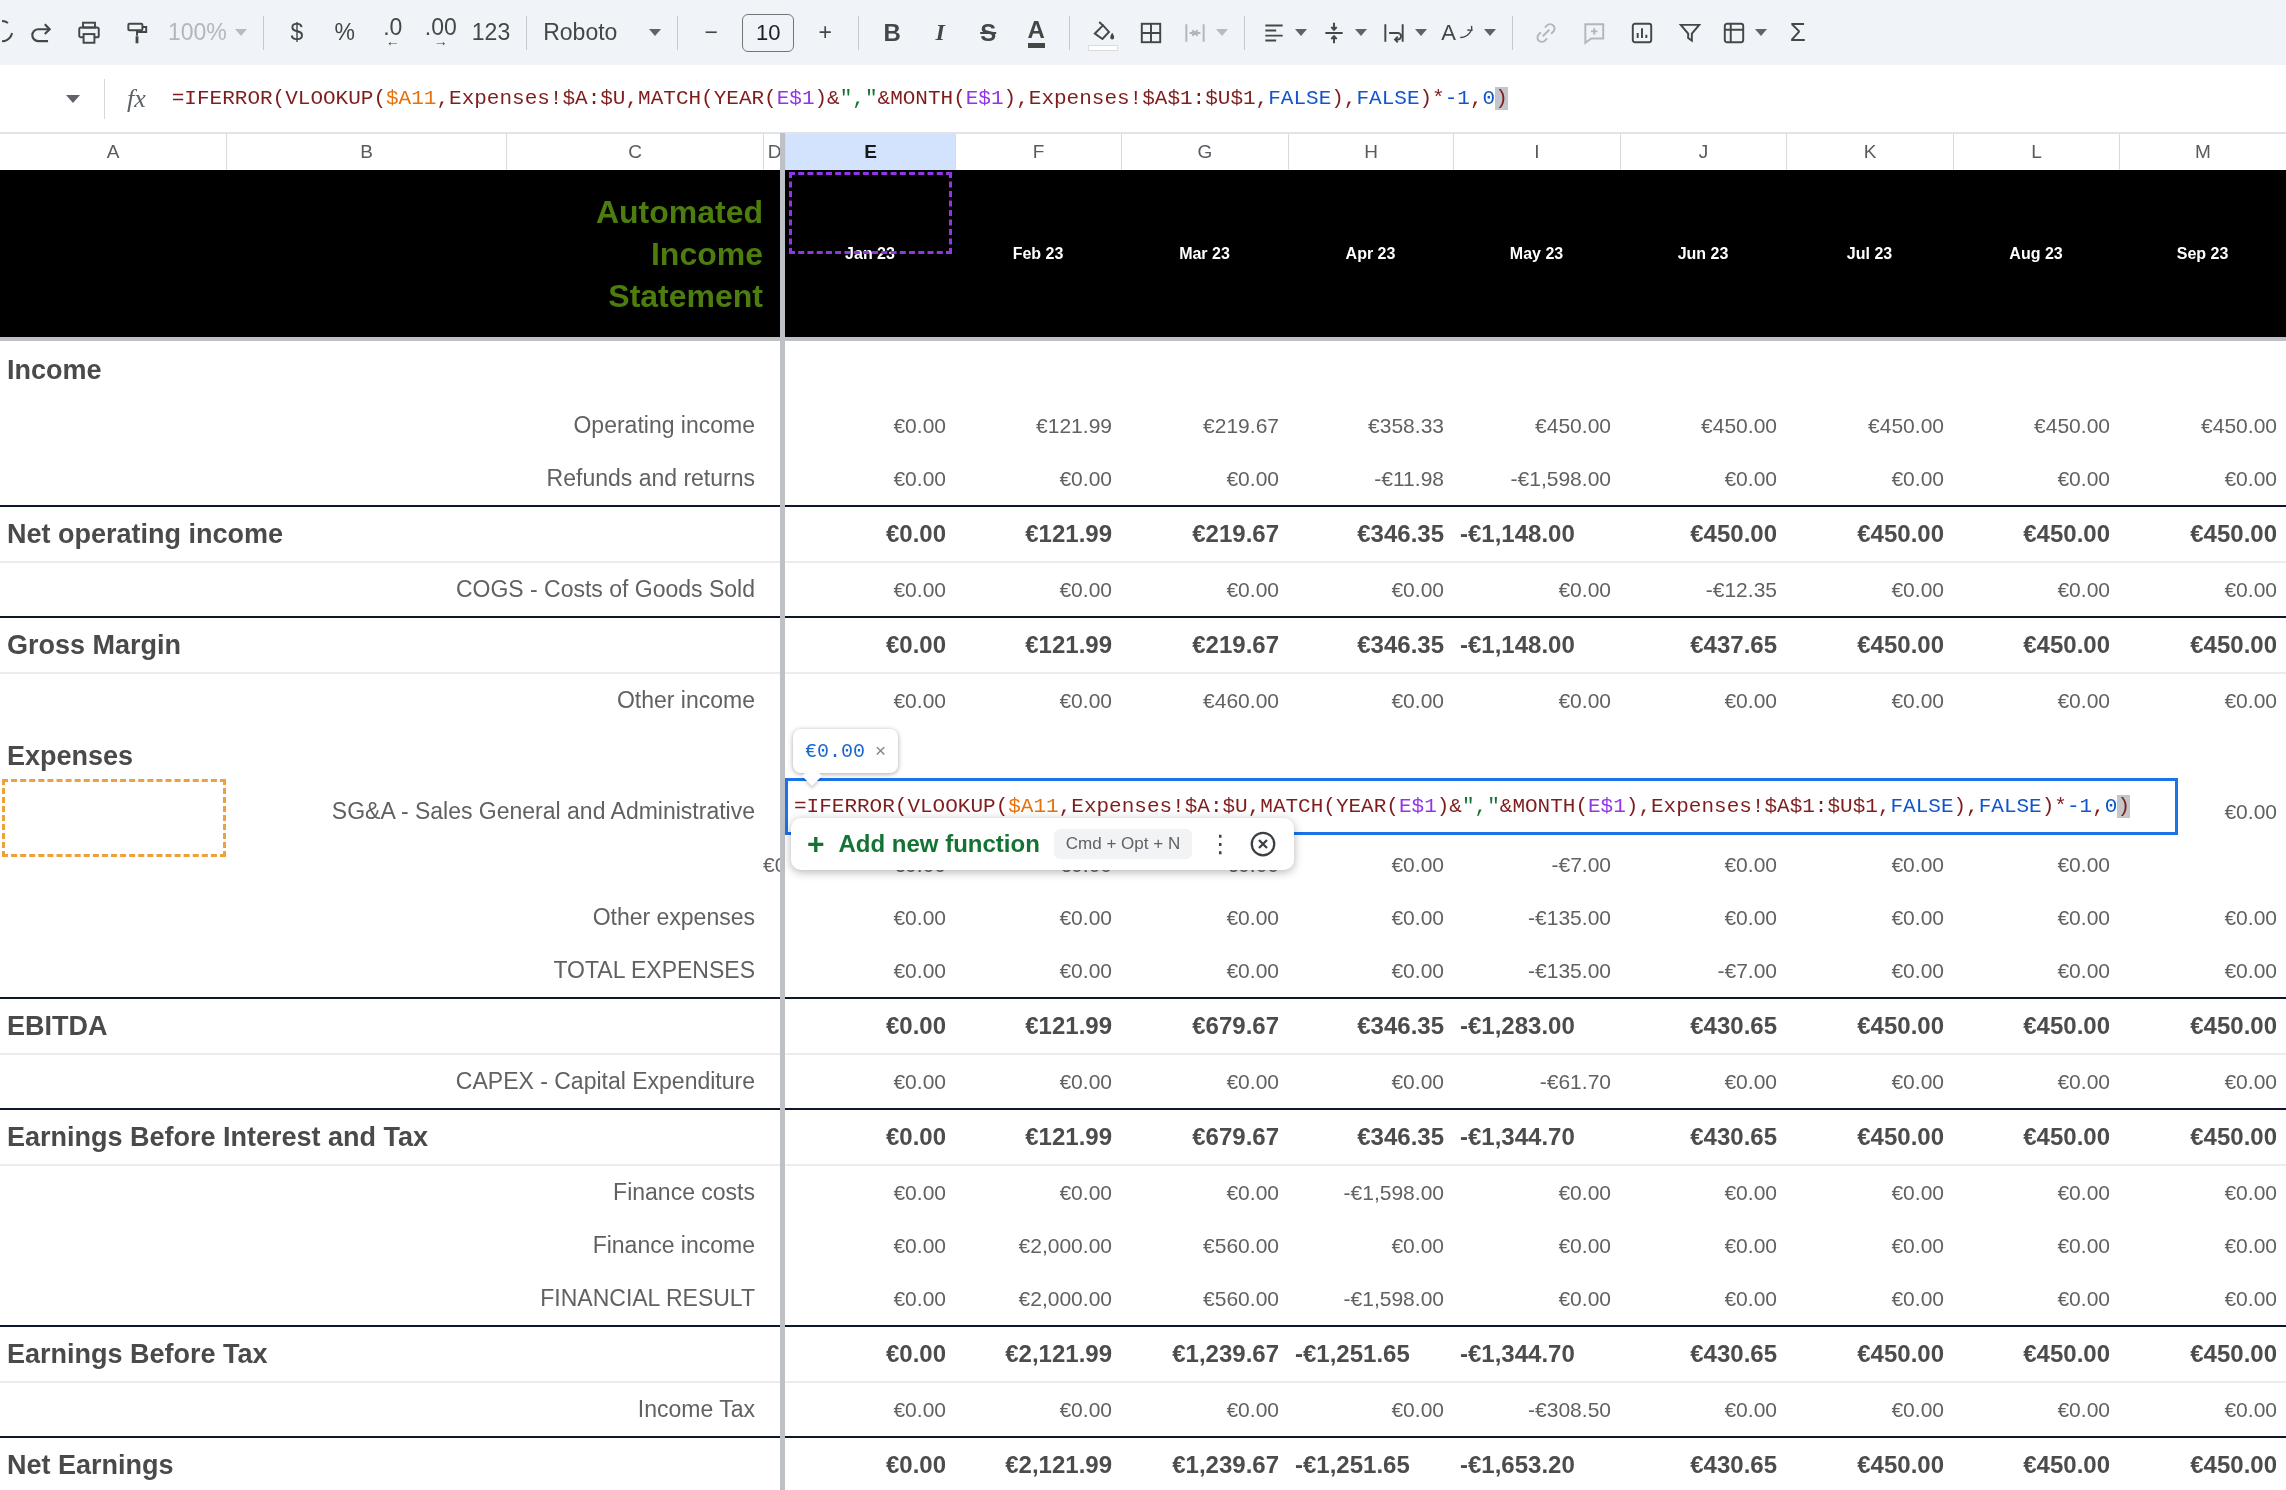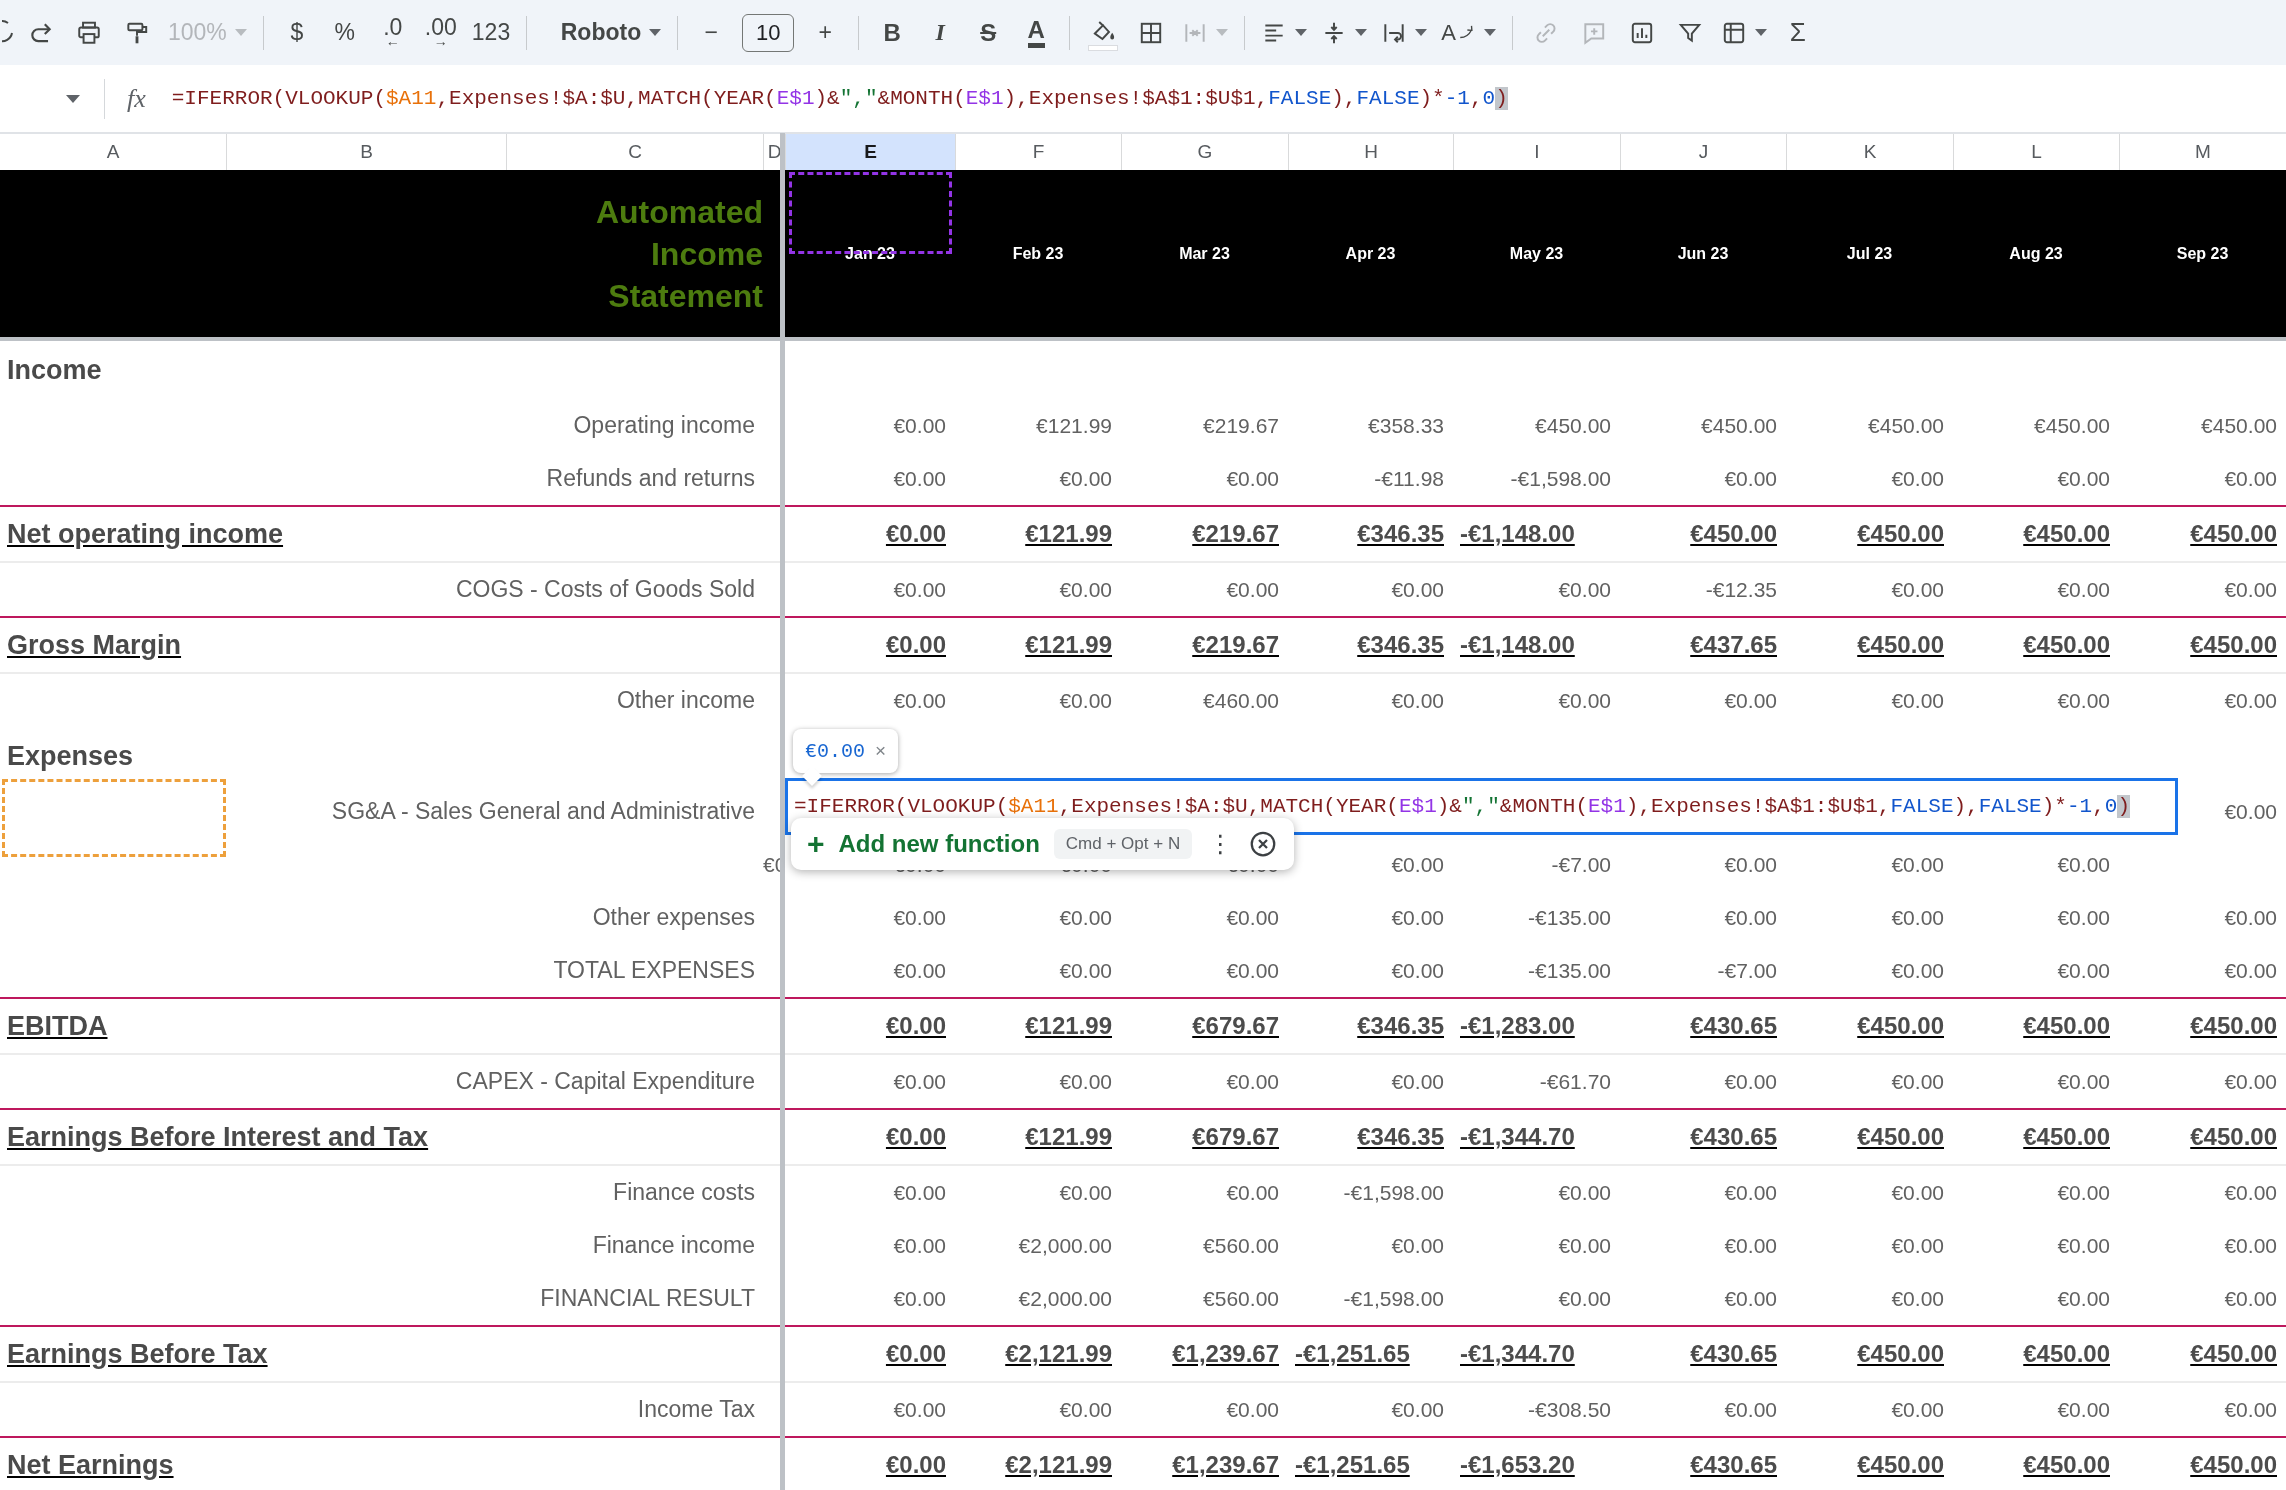--- a/index.html
+++ b/index.html
@@ -62,21 +62,21 @@
   
   .hdiv { position:absolute; left:0; top:337px; width:2286px; height:4px; background:#bdc1c6; z-index:3; }
   .vdiv { position:absolute; left:780px; top:133px; width:5px; height:1357px; background:#bdc1c6; z-index:3; }
 
   
   .grid { position:absolute; left:0; top:341px; width:2286px; }
   .row { display:grid; grid-template-columns:763px 22px 170px 166px 167px 165px 167px 166px 167px 166px 167px;
     align-items:center; box-sizing:border-box; }
   .row.item { height:53px; }
   .row.section, .row.summary { height:58px; }
-  .row.summary { border-top:2px solid #be185d; border-bottom:2px solid #ececec;text-decoration:underline; }
+  .row.summary { border-top:2px solid #0f172a; border-bottom:2px solid #ececec; }
   .cell { overflow:hidden; white-space:nowrap; }
   .lbl { text-align:right; padding-right:8px; font-size:23px; color:#616161; }
   .lbl.hd { text-align:left; padding-left:7px; font-weight:bold; font-size:27px; color:#4a4a4a; }
   .val { text-align:right; padding-right:9px; font-size:21px; color:#616161; }
   .summary .val { font-weight:bold; font-size:24px; color:#4c4c4c; }
   .val.clip { text-align:left; padding-left:7px; padding-right:0; }
 
   
   .orange-box { position:absolute; left:2px; top:779px; width:224px; height:78px;
     border:3px dashed #eda03c; z-index:2; }
@@ -138,21 +138,21 @@
       </span>
   </div>
   <div class="tb">
     <span class="dec-ic">
         <span>.00</span>
         <span class="sub">→</span>
       </span>
   </div>
   <div class="tb">123</div>
   <div class="tb-div"></div>
-  <div class="tb" style="min-width:130px; justify-content:flex-end;font-weight:bold;">
+  <div class="tb" style="min-width:130px; justify-content:space-between;">
     <span>Roboto</span>
     <span class="crt"></span>
   </div>
   <div class="tb-div"></div>
   <div class="tb">−</div>
   <div class="tb">
       <span class="fontsize-box">10</span>
     </div>
   <div class="tb">+</div>
   <div class="tb-div"></div>

